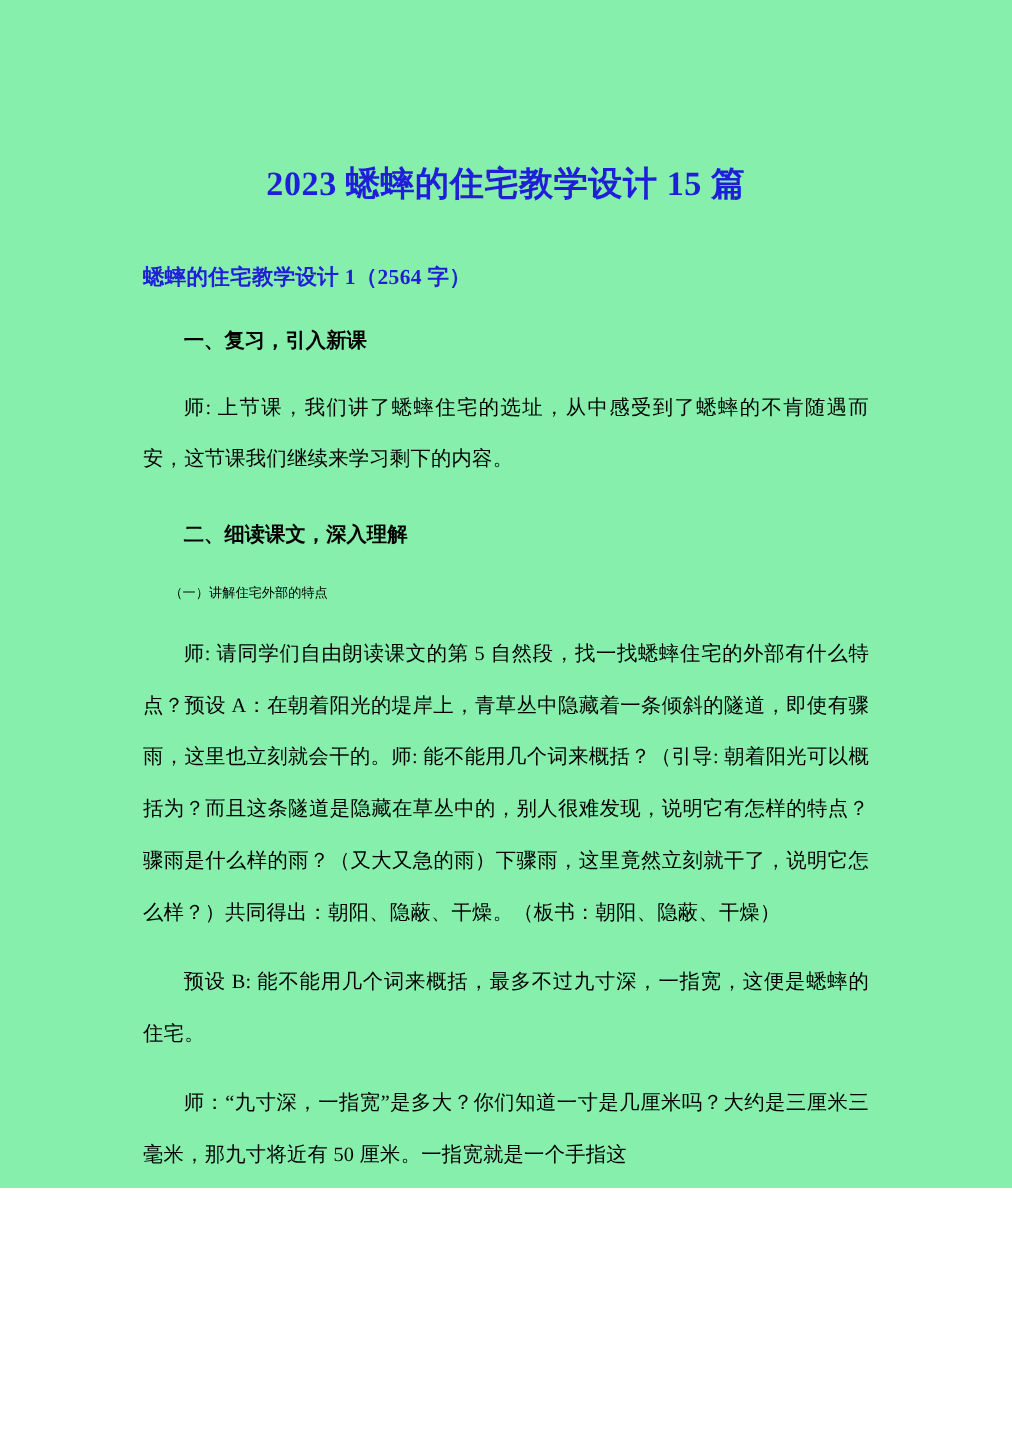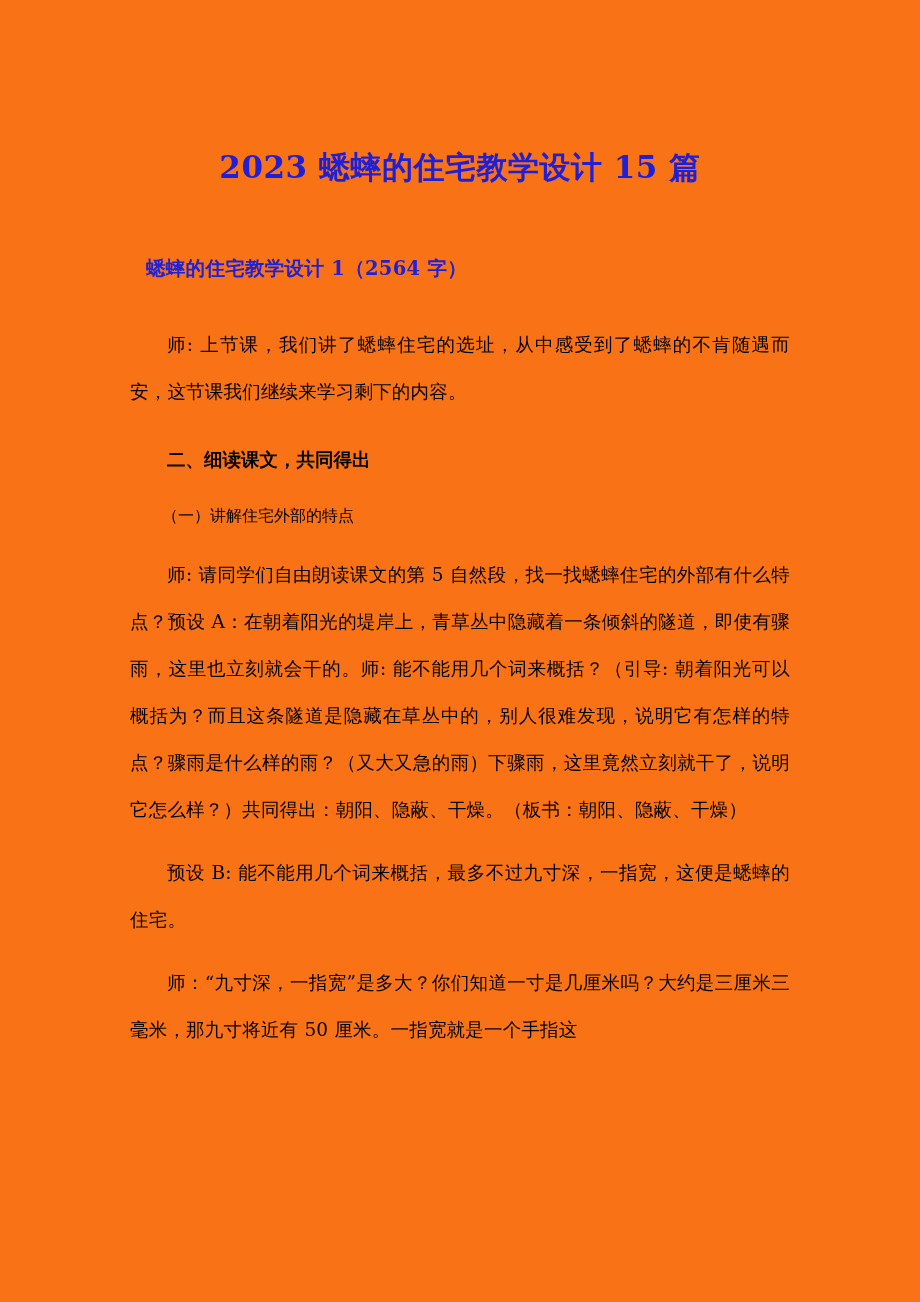--- a/index.html
+++ b/index.html
@@ -11,23 +11,24 @@
     width: 920px;
     height: 1302px;
     font-family: "DejaVu Serif", "Liberation Serif", serif;
     color: #000000;
     overflow: hidden;
   }
 
   .page {
     position: relative;
     width: 920px;
-    height: 1302px;
-    background: #f97316;
+    height: 1080px;
+    background: #86efac;
     box-sizing: border-box;
+    font-family: Liberation Serif, serif;
   }
 
   .content {
     position: absolute;
     left: 130px;
     top: 0;
     width: 660px;
   }
 
   
@@ -38,21 +39,21 @@
     color: #1F1FD8;
     font-size: 31px;
     font-weight: bold;
     line-height: 1.25;
     letter-spacing: 0.5px;
     padding-top: 148px;
   }
 
   
   .doc-subtitle {
-    margin: 16px;
+    margin: 0;
     padding: 0;
     padding-top: 53px;
     color: #2020D6;
     font-size: 19.5px;
     font-weight: bold;
     line-height: 1.3;
     letter-spacing: 0.3px;
   }
 
   
@@ -64,21 +65,21 @@
     font-weight: bold;
     line-height: 1.45;
     text-indent: 2em;
     color: #000000;
   }
 
   .sub-heading {
     margin: 0;
     padding: 0;
     padding-top: 30px;
-    font-size: 16px;
+    font-size: 12px;
     font-weight: normal;
     line-height: 1.45;
     text-indent: 2em;
     color: #000000;
   }
 
   
   .body-para {
     margin: 0;
     padding: 0;
@@ -99,24 +100,25 @@
 </head>
 <body>
 
 <div class="page">
   <div class="content">
 
     <h1 class="doc-title">2023 蟋蟀的住宅教学设计 15 篇</h1>
 
     <h2 class="doc-subtitle">蟋蟀的住宅教学设计 1（2564 字）</h2>
 
+    <h3 class="section-heading">一、复习，引入新课</h3>
 
     <p class="body-para">师: 上节课，我们讲了蟋蟀住宅的选址，从中感受到了蟋蟀的不肯随遇而安，这节课我们继续来学习剩下的内容。</p>
 
-    <h3 class="section-heading">二、细读课文，共同得出</h3>
+    <h3 class="section-heading">二、细读课文，深入理解</h3>
 
     <p class="sub-heading">（一）讲解住宅外部的特点</p>
 
     <p class="body-para">师: 请同学们自由朗读课文的第 5 自然段，找一找蟋蟀住宅的外部有什么特点？预设 A：在朝着阳光的堤岸上，青草丛中隐藏着一条倾斜的隧道，即使有骤雨，这里也立刻就会干的。师: 能不能用几个词来概括？（引导: 朝着阳光可以概括为？而且这条隧道是隐藏在草丛中的，别人很难发现，说明它有怎样的特点？骤雨是什么样的雨？（又大又急的雨）下骤雨，这里竟然立刻就干了，说明它怎么样？）共同得出：朝阳、隐蔽、干燥。（板书：朝阳、隐蔽、干燥）</p>
 
     <p class="body-para tight">预设 B: 能不能用几个词来概括，最多不过九寸深，一指宽，这便是蟋蟀的住宅。</p>
 
     <p class="body-para tight">师：“九寸深，一指宽”是多大？你们知道一寸是几厘米吗？大约是三厘米三毫米，那九寸将近有 50 厘米。一指宽就是一个手指这</p>
 
   </div>

